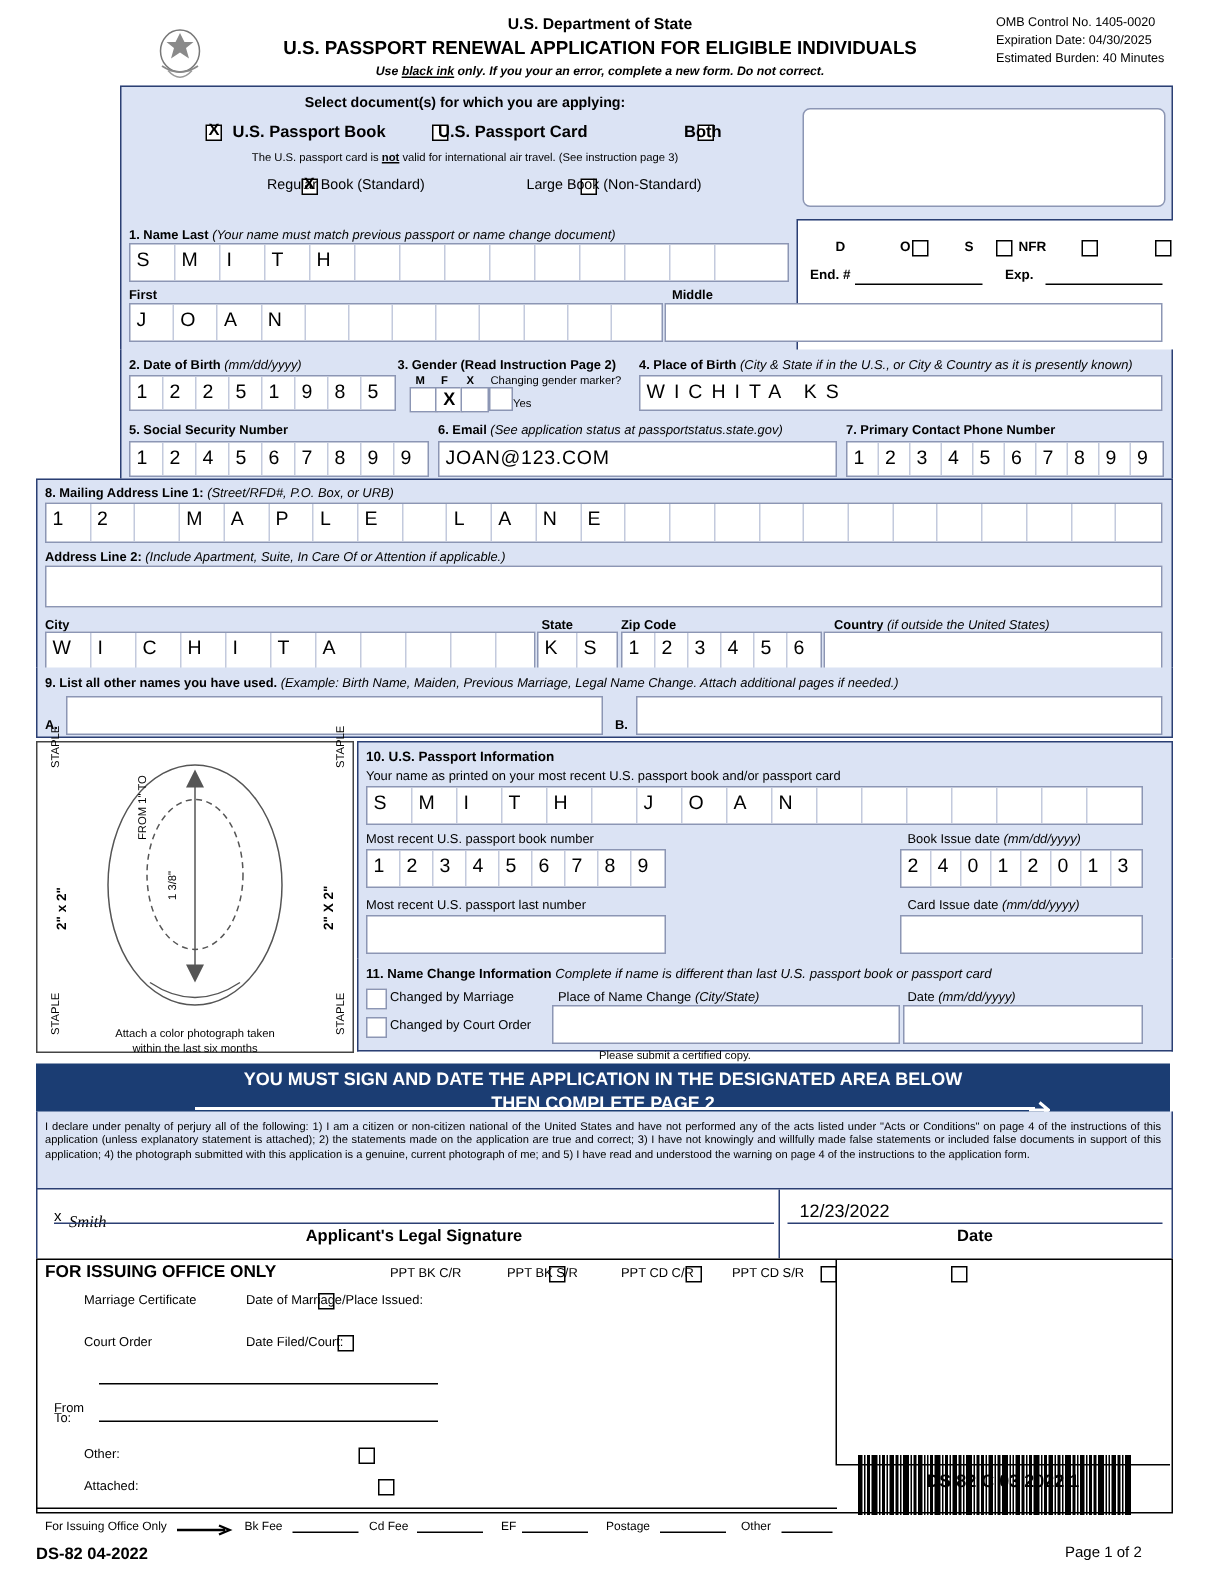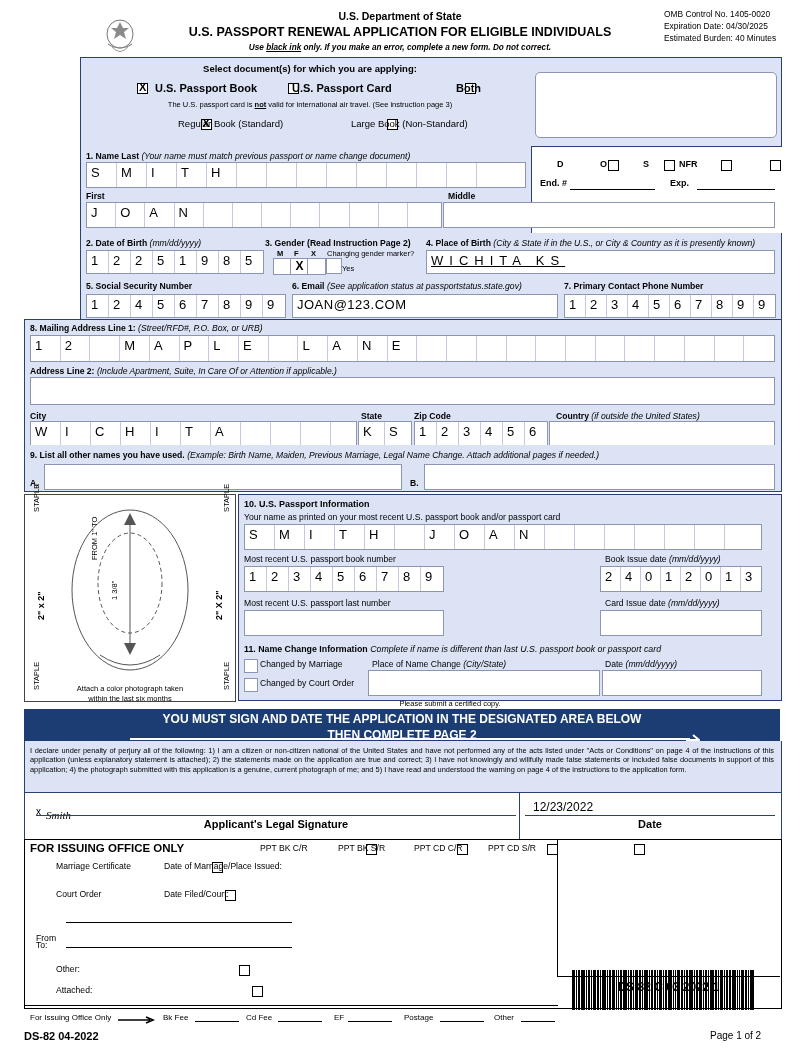--- a/index.html
+++ b/index.html
@@ -37,21 +37,21 @@
       <ellipse cx="22" cy="20" rx="13" ry="14" fill="none" stroke="#777" stroke-width="1"></ellipse>
       <path d="M22 8 L25 14 L31 14 L26 18 L28 25 L22 21 L16 25 L18 18 L13 14 L19 14 Z" fill="#8a8a8a"></path>
       <path d="M10 30 Q22 38 34 30" fill="none" stroke="#888" stroke-width="1.2"></path>
       <path d="M14 33 Q22 42 30 33" fill="none" stroke="#999" stroke-width="1"></path>
     </svg>
   </div>
 
   <div class="abs ctr bold" style="left:160px;top:10px;width:480px;font-size:10.5px;">U.S. Department of State</div>
   <div class="abs ctr bold" style="left:150px;top:25px;width:500px;font-size:12.5px;">U.S. PASSPORT RENEWAL APPLICATION FOR ELIGIBLE INDIVIDUALS</div>
   <div class="abs ctr" style="left:150px;top:43px;width:500px;font-size:8.2px;font-style:italic;font-weight:bold;">
-    <span>Use </span><span style="text-decoration:underline;">black ink</span><span> only. If you make an error, complete a new form. Do not correct.</span>
+    <span>Use </span><span style="text-decoration:underline;">black ink</span><span> only. If you your an error, complete a new form. Do not correct.</span>
   </div>
 
   <div class="abs" style="left:664px;top:9px;font-size:8.4px;">OMB Control No. 1405-0020</div>
   <div class="abs" style="left:664px;top:21px;font-size:8.4px;">Expiration Date: 04/30/2025</div>
   <div class="abs" style="left:664px;top:33px;font-size:8.4px;">Estimated Burden: 40 Minutes</div>
 
   
   <div class="abs blue-box" style="left:80px;top:57px;width:700px;height:88px;"></div>
   <div class="abs bold ctr" style="left:90px;top:63px;width:440px;font-size:9.5px;">Select document(s) for which you are applying:</div>
 
@@ -164,21 +164,21 @@
   <div class="abs tiny" style="left:327px;top:249px;">Changing gender marker?</div>
   <div class="abs tiny" style="left:342px;top:264px;">Yes</div>
   <div class="abs white" style="left:326px;top:258px;width:14px;height:14px;border:1px solid #8c96b4;"></div>
 
   <div class="abs" style="left:426px;top:238px;font-size:8.6px;">
     <span class="bold">4.</span>
     <span class="bold">Place of Birth</span>
     <span class="ital">(City &amp; State if in the U.S., or City &amp; Country as it is presently known)</span>
   </div>
   <div class="abs white" style="left:426px;top:250px;width:347px;height:22px;border:1px solid #8c96b4;">
-    <span class="txtval" style="letter-spacing:6px;text-decoration:underline;">WICHITA  KS</span>
+    <span class="txtval" style="letter-spacing:6px;">WICHITA  KS</span>
   </div>
 
   
   <div class="abs blue-box" style="left:80px;top:276px;width:700px;height:44px;border-top:none;"></div>
   <div class="abs" style="left:86px;top:281px;font-size:8.6px;">
     <span class="bold">5.</span>
     <span class="bold">Social Security Number</span>
   </div>
   <div class="abs white" style="left:86px;top:294px;width:198px;height:22px;border:1px solid #8c96b4;">
     <div class="chars" style="height:100%;">

